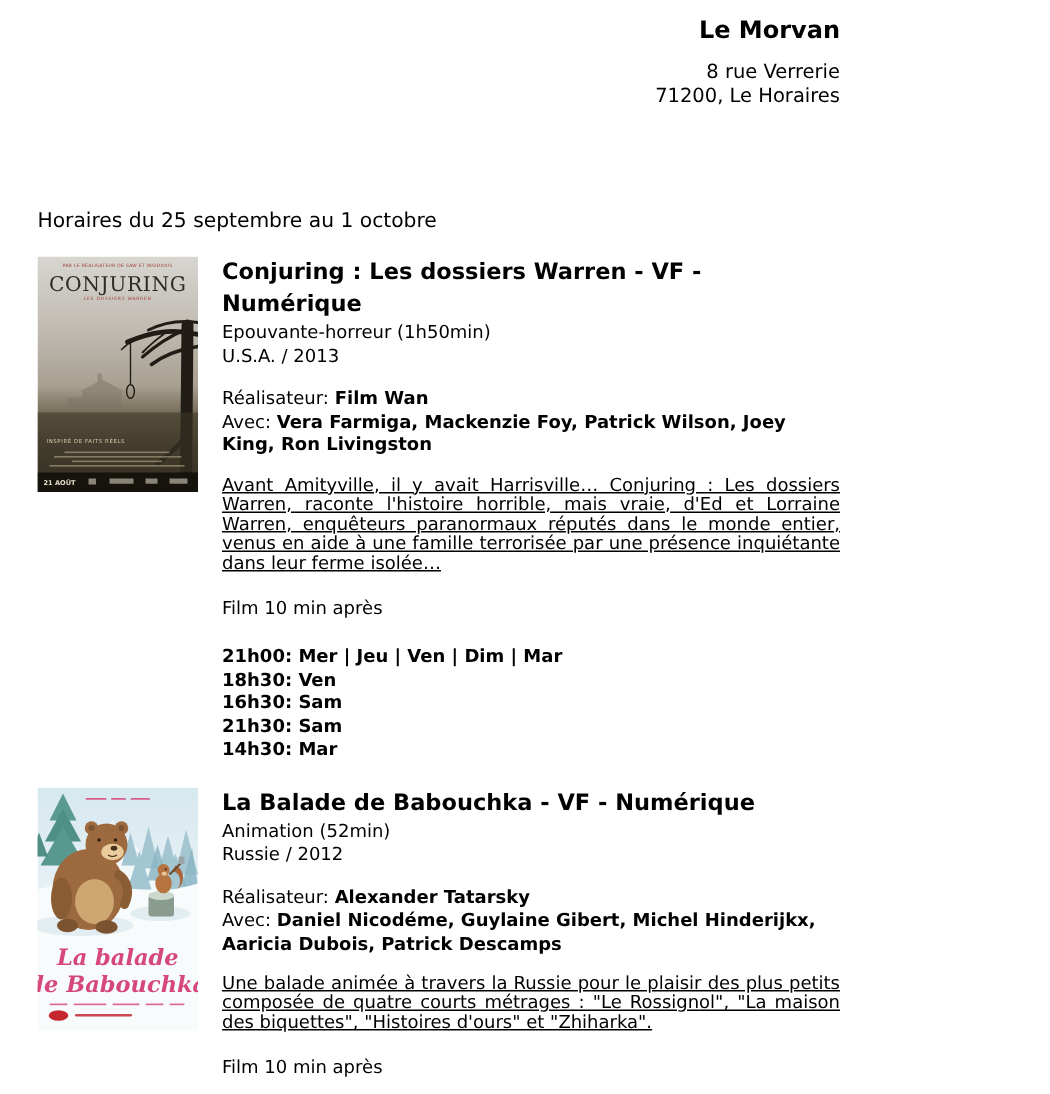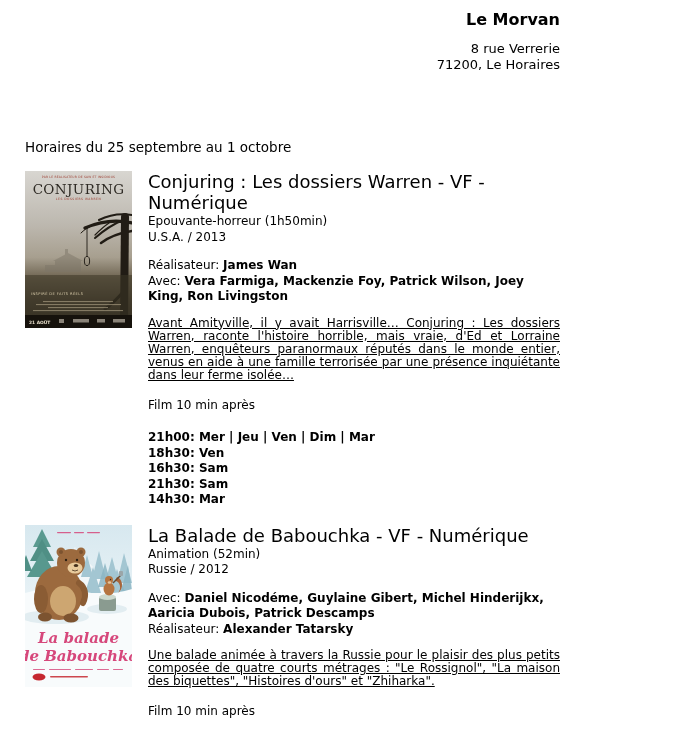--- a/index.html
+++ b/index.html
@@ -19,21 +19,21 @@
   
   .period { font-size:13.5px; margin-top:66px; line-height:17px; }
 
   
   .movie { display:flex; margin-top:15px; }
   .movie.second { margin-top:17px; }
   .poster { flex:0 0 107px; margin-right:16px; }
   .poster svg { display:block; }
   .info { flex:1; min-width:0; }
 
-  .movie-title { font-size:18px; font-weight:normal; line-height:21px; margin:0 0 1px 0; }
+  .movie-title { font-size:15px; font-weight:bold; line-height:21px; margin:0 0 1px 0; }
   .meta { line-height:15.5px; }
   .credits { margin-top:13px; }
   .credits div { line-height:15.5px; }
   .credits b { font-weight:bold; }
   .synopsis { text-align:justify; margin:12px 0 0 0; line-height:13px;text-decoration:underline; }
   .note { margin-top:8px; padding-top:8px; line-height:15.5px; }
   .m2 .note { margin-top:16px; padding-top:0; }
   .showtimes { margin-top:17px; font-weight:bold; }
   .m2 .showtimes { margin-top:14px; }
   .showtimes div { line-height:15.5px; }
@@ -113,21 +113,21 @@
           <rect x="72" y="148" width="8" height="3.5"></rect>
           <rect x="88" y="148" width="12" height="3.5"></rect>
         </g>
       </svg>
     </div>
     <div class="info">
       <h2 class="movie-title">Conjuring : Les dossiers Warren - VF - Numérique</h2>
       <div class="meta">Epouvante-horreur (1h50min)</div>
       <div class="meta">U.S.A. / 2013</div>
       <div class="credits">
-        <div><span>Réalisateur:</span> <b>James Wan</b></div>
+        <div><span>Réalisateur:</span> <b>Film Wan</b></div>
         <div><span>Avec:</span> <b>Vera Farmiga, Mackenzie Foy, Patrick Wilson, Joey King, Ron Livingston</b></div>
       </div>
       <p class="synopsis">Avant Amityville, il y avait Harrisville… Conjuring : Les dossiers Warren, raconte l'histoire horrible, mais vraie, d'Ed et Lorraine Warren, enquêteurs paranormaux réputés dans le monde entier, venus en aide à une famille terrorisée par une présence inquiétante dans leur ferme isolée…</p>
       <div class="note">Film 10 min après</div>
       <div class="showtimes">
         <div>21h00: Mer | Jeu | Ven | Dim | Mar</div>
         <div>18h30: Ven</div>
         <div>16h30: Sam</div>
         <div>21h30: Sam</div>
         <div>14h30: Mar</div>
@@ -230,22 +230,22 @@
           <ellipse cx="14" cy="152" rx="6.5" ry="3.5" fill="#c5272f"></ellipse>
           <rect x="25" y="151" width="38" height="1.6" rx="0.8" fill="#c5272f" opacity="0.85"></rect>
         </g>
       </svg>
     </div>
     <div class="info">
       <h2 class="movie-title">La Balade de Babouchka - VF - Numérique</h2>
       <div class="meta">Animation (52min)</div>
       <div class="meta">Russie / 2012</div>
       <div class="credits">
+        <div><span>Réalisateur:</span> <b>Alexander Tatarsky</b></div>
         <div><span>Avec:</span> <b>Daniel Nicodéme, Guylaine Gibert, Michel Hinderijkx, Aaricia Dubois, Patrick Descamps</b></div>
-        <div><span>Réalisateur:</span> <b>Alexander Tatarsky</b></div>
       </div>
       <p class="synopsis">Une balade animée à travers la Russie pour le plaisir des plus petits composée de quatre courts métrages : "Le Rossignol", "La maison des biquettes", "Histoires d'ours" et "Zhiharka".</p>
       <div class="note">Film 10 min après</div>
       <div class="showtimes">
         <div>14h00: Mer | Sam | Dim</div>
       </div>
     </div>
   </section>
 
 </div>

